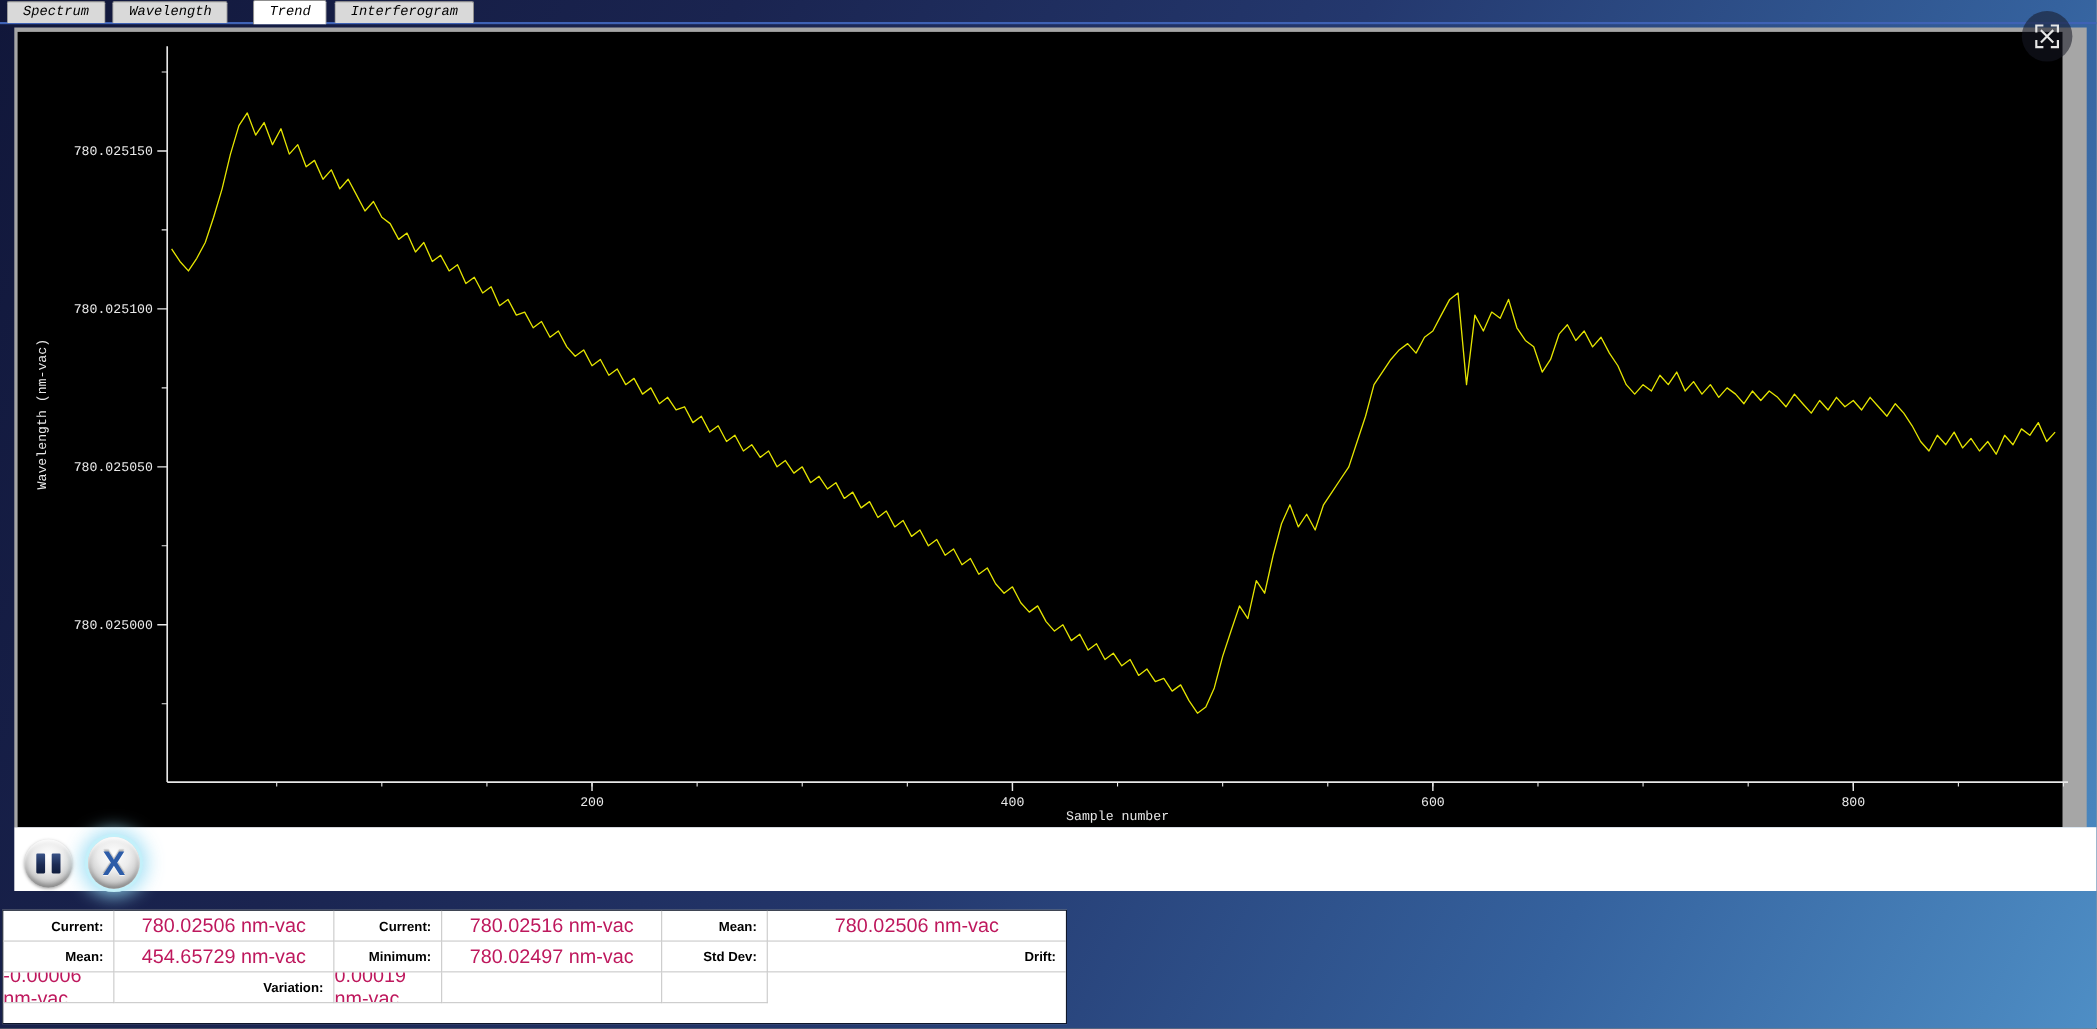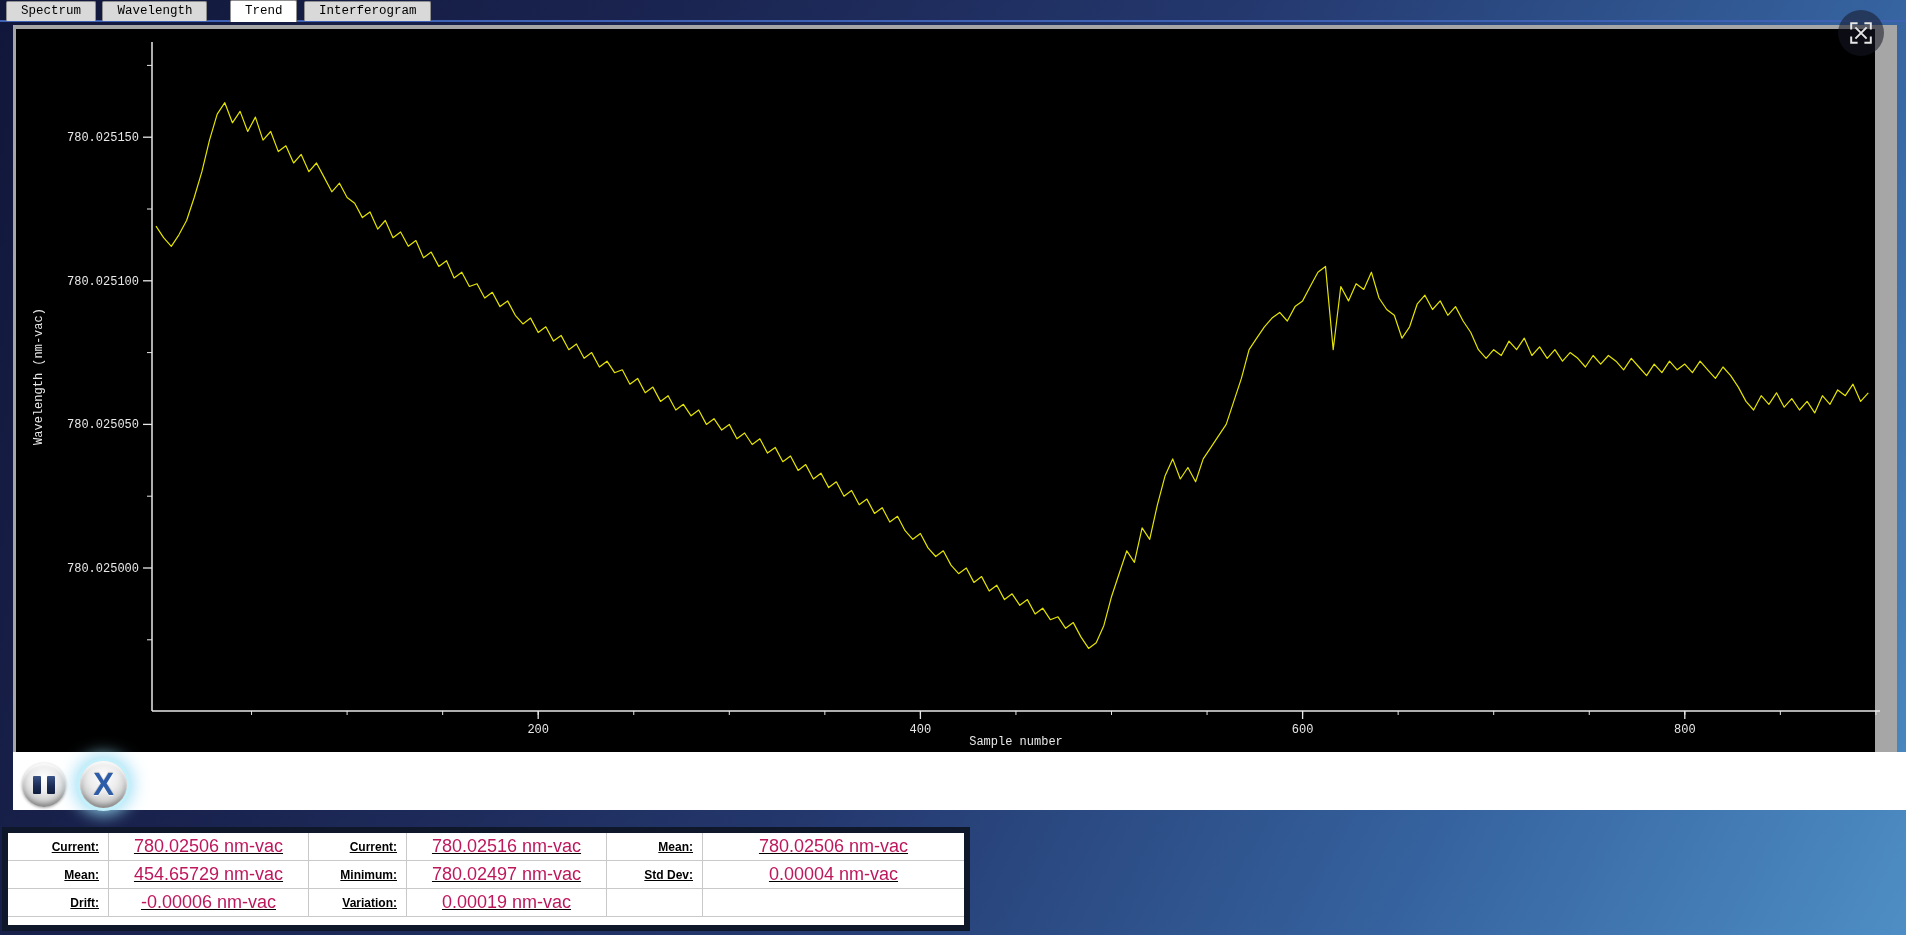--- a/index.html
+++ b/index.html
@@ -7,21 +7,21 @@
     width:1906px;height:935px;overflow:hidden;position:relative;
     background:linear-gradient(118deg,#11173a 0%,#1a2450 28%,#24386e 52%,#35629e 78%,#4e8ec5 100%);
     font-family:"Liberation Sans",sans-serif;
   }
   
   .tabbar{position:absolute;left:0;top:0;width:100%;height:22px;padding-left:6px;box-sizing:border-box;z-index:5;}
   .tabline{position:absolute;left:0;top:20px;width:100%;height:2px;background:#3f62b5;z-index:1;}
   .tab{
     display:inline-block;vertical-align:top;height:19px;line-height:19px;margin:1px 2px 0 0;padding:0 14px;
     background:#d9d9d9;border:1px solid #8f8f8f;border-bottom:none;border-radius:2px 2px 0 0;
-    font-family:"Liberation Mono",monospace;font-size:12.5px;color:#000;position:relative;z-index:2;cursor:default;
+    font-family:"Liberation Mono",monospace;font-size:12.5px;color:#000;position:relative;z-index:2;cursor:default;font-style:italic;
   }
   .tab.active{background:#ffffff;height:21px;line-height:21px;margin-top:0;z-index:3;margin-left:16px;}
   
   .plot-frame{position:absolute;left:13px;top:25px;width:1884px;height:727px;background:#a6a6a6;}
   .plot-area{position:absolute;left:16px;top:29px;width:1859px;height:723px;background:#000;}
   .plot-area svg{position:absolute;left:0;top:0;}
   .expand-btn{
     position:absolute;left:1838px;top:10px;width:46px;height:46px;border-radius:50%;
     background:rgba(22,24,36,0.55);z-index:6;display:flex;align-items:center;justify-content:center;cursor:pointer;
   }
@@ -36,22 +36,22 @@
   .clear-btn{left:80px;top:761px;width:47px;height:47px;
     box-shadow:inset 0 2px 3px rgba(255,255,255,.95), inset 0 -3px 5px rgba(0,0,0,.28),
                0 0 0 3px rgba(195,240,250,.95), 0 0 16px 7px rgba(150,220,245,.85);}
   .pause-glyph{display:flex;gap:6px;}
   .pause-glyph span{display:block;width:8px;height:18px;border-radius:1px;
     background:linear-gradient(180deg,#3a5387 0%,#1c2c55 55%,#101d3d 100%);}
   .clear-glyph{font-family:"Liberation Sans",sans-serif;font-weight:bold;font-size:31px;color:#2d5ca8;
     text-shadow:0 1px 1px rgba(255,255,255,.8), 0 -1px 1px rgba(0,0,0,.25);line-height:1;}
   
   .stats{position:absolute;left:2px;top:827px;width:968px;height:104px;background:#fff;
-    border:6px solid #0f172a;box-sizing:border-box;
-    display:grid;grid-template-columns:101px 200px 98px 200px 96px auto;grid-template-rows:28px 28px 28px auto;text-decoration:underline;}
+    border:1px solid #0f172a;box-sizing:border-box;
+    display:grid;grid-template-columns:101px 200px 98px 200px 96px auto;grid-template-rows:28px 28px 28px auto;}
   .cell{border-right:1px solid #c9c9c9;border-bottom:1px solid #c9c9c9;display:flex;align-items:center;box-sizing:border-box;overflow:hidden;}
   .cell.lab{justify-content:flex-end;padding-right:9px;font-weight:bold;font-size:12px;color:#000;}
   .cell.val{justify-content:center;font-size:18px;color:#be185d;}
   .cell.span-all{grid-column:1 / -1;border-right:none;border-bottom:none;}
   .cell:nth-child(6n){border-right:none;}
 </style>
 </head>
 <body>
 
 <div class="tabbar">
@@ -141,21 +141,20 @@
   <div class="cell lab">Current:</div>
   <div class="cell val">780.02516 nm-vac</div>
   <div class="cell lab">Mean:</div>
   <div class="cell val">780.02506 nm-vac</div>
 
   <div class="cell lab">Mean:</div>
   <div class="cell val">454.65729 nm-vac</div>
   <div class="cell lab">Minimum:</div>
   <div class="cell val">780.02497 nm-vac</div>
   <div class="cell lab">Std Dev:</div>
-  <div class="cell val">0.00004 nm-vac</div>
 
   <div class="cell lab">Drift:</div>
   <div class="cell val">-0.00006 nm-vac</div>
   <div class="cell lab">Variation:</div>
   <div class="cell val">0.00019 nm-vac</div>
   <div class="cell lab"></div>
   <div class="cell val"></div>
 
   <div class="cell span-all"></div>
 </div>

